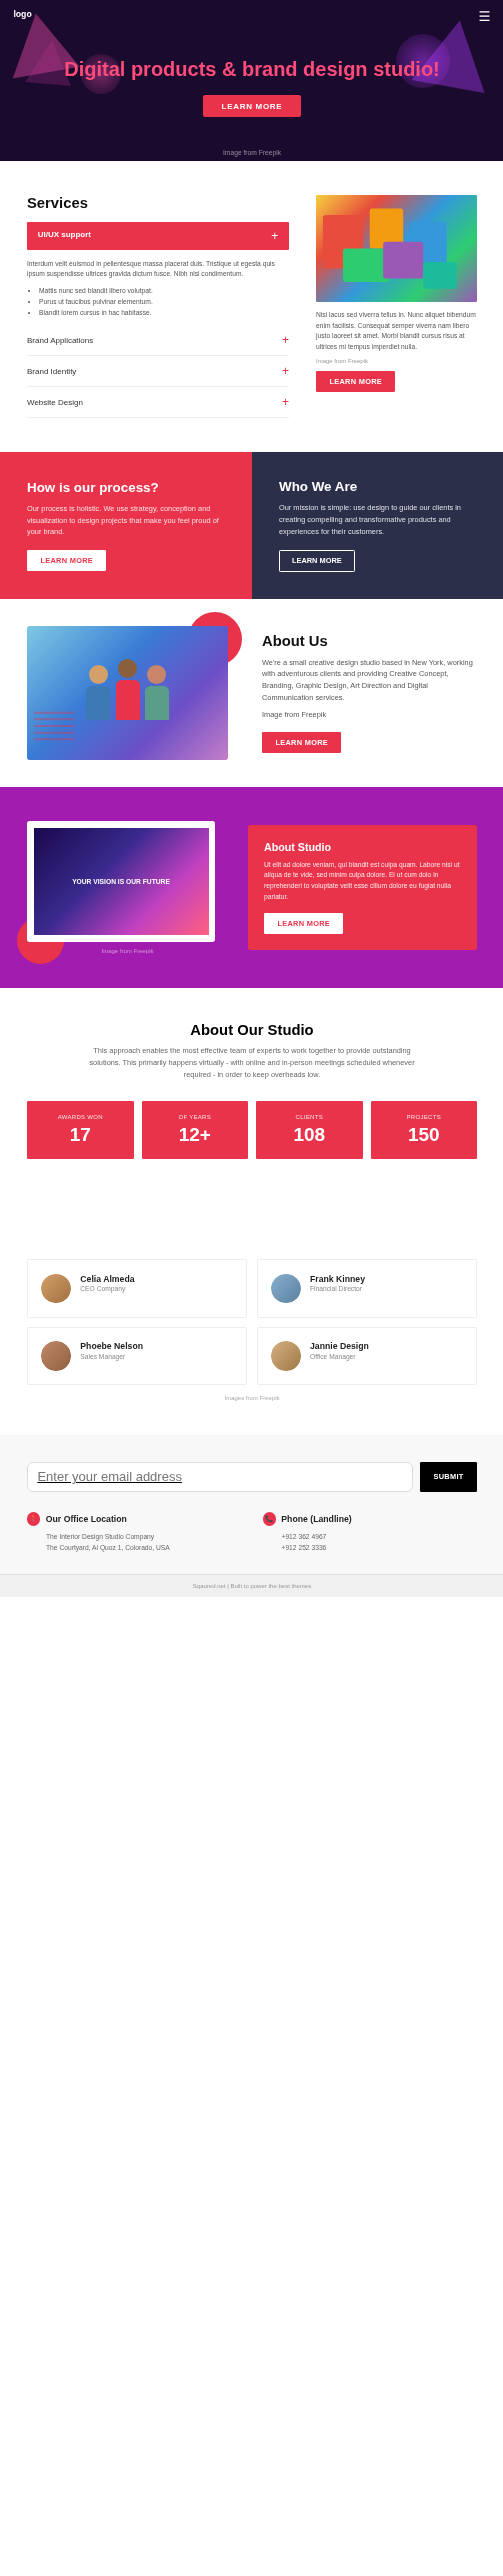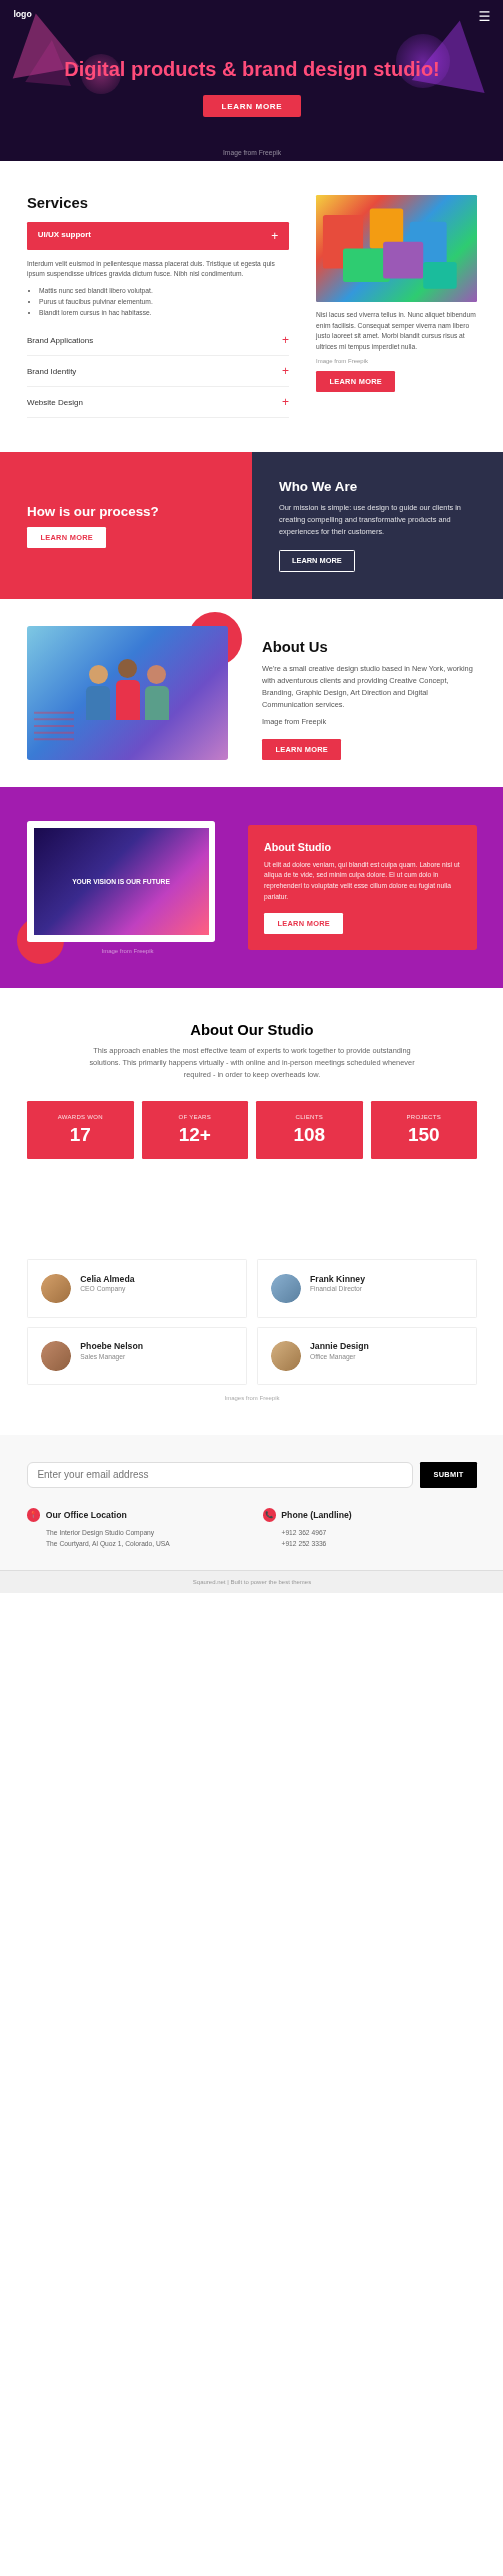--- a/index.html
+++ b/index.html
@@ -291,21 +291,21 @@
       border-radius: 1.3px;
     }
 
     
     .about-section {
       background: #fff;
       padding: 27px;
       position: relative;
       display: flex;
       gap: 20px;
-      align-items: flex-end;
+      align-items: center;
       overflow: hidden;
     }
     .about-img-container {
       width: 215px;
       flex-shrink: 0;
       position: relative;
     }
     .about-img-box {
       width: 201px;
       height: 134px;
@@ -557,23 +557,24 @@
     }
     .contact-form {
       display: flex;
       gap: 6.7px;
       margin-bottom: 20px;
     }
     .contact-input {
       flex: 1;
       padding: 6.7px 9.4px;
       border: 0.7px solid #ddd;
-      font-size: 10px;
+      font-size: 13px;
       border-radius: 6px;
       outline: none;
+      text-decoration: underline;
     }
     .contact-submit {
       background: #000000;
       color: #fff;
       border: none;
       padding: 6.7px 13.4px;
       font-size: 7.4px;
       font-weight: bold;
       text-transform: uppercase;
       cursor: pointer;
@@ -688,20 +689,21 @@
     </div>
     <p class="services-right-text">Nisi lacus sed viverra tellus in. Nunc aliquet bibendum enim facilisis. Consequat semper viverra nam libero justo laoreet sit amet. Morbi blandit cursus risus at ultrices mi tempus imperdiet nulla.</p>
     <p class="img-credit">Image from Freepik</p>
     <button class="red-btn">LEARN MORE</button>
   </div>
 </section>
 
 <div class="two-col-section">
   <div class="col-red">
     <h2 class="col-title">How is our process?</h2>
+    <p class="col-text">Our process is holistic. We use strategy, conception and visualization to design projects that make you feel proud of your brand.</p>
     <button class="white-btn">LEARN MORE</button>
   </div>
   <div class="col-dark">
     <h2 class="col-title">Who We Are</h2>
     <p class="col-text">Our mission is simple: use design to guide our clients in creating compelling and transformative products and experiences for their customers.</p>
     <button class="dark-btn">LEARN MORE</button>
   </div>
 </div>
 
 <section class="about-section">

